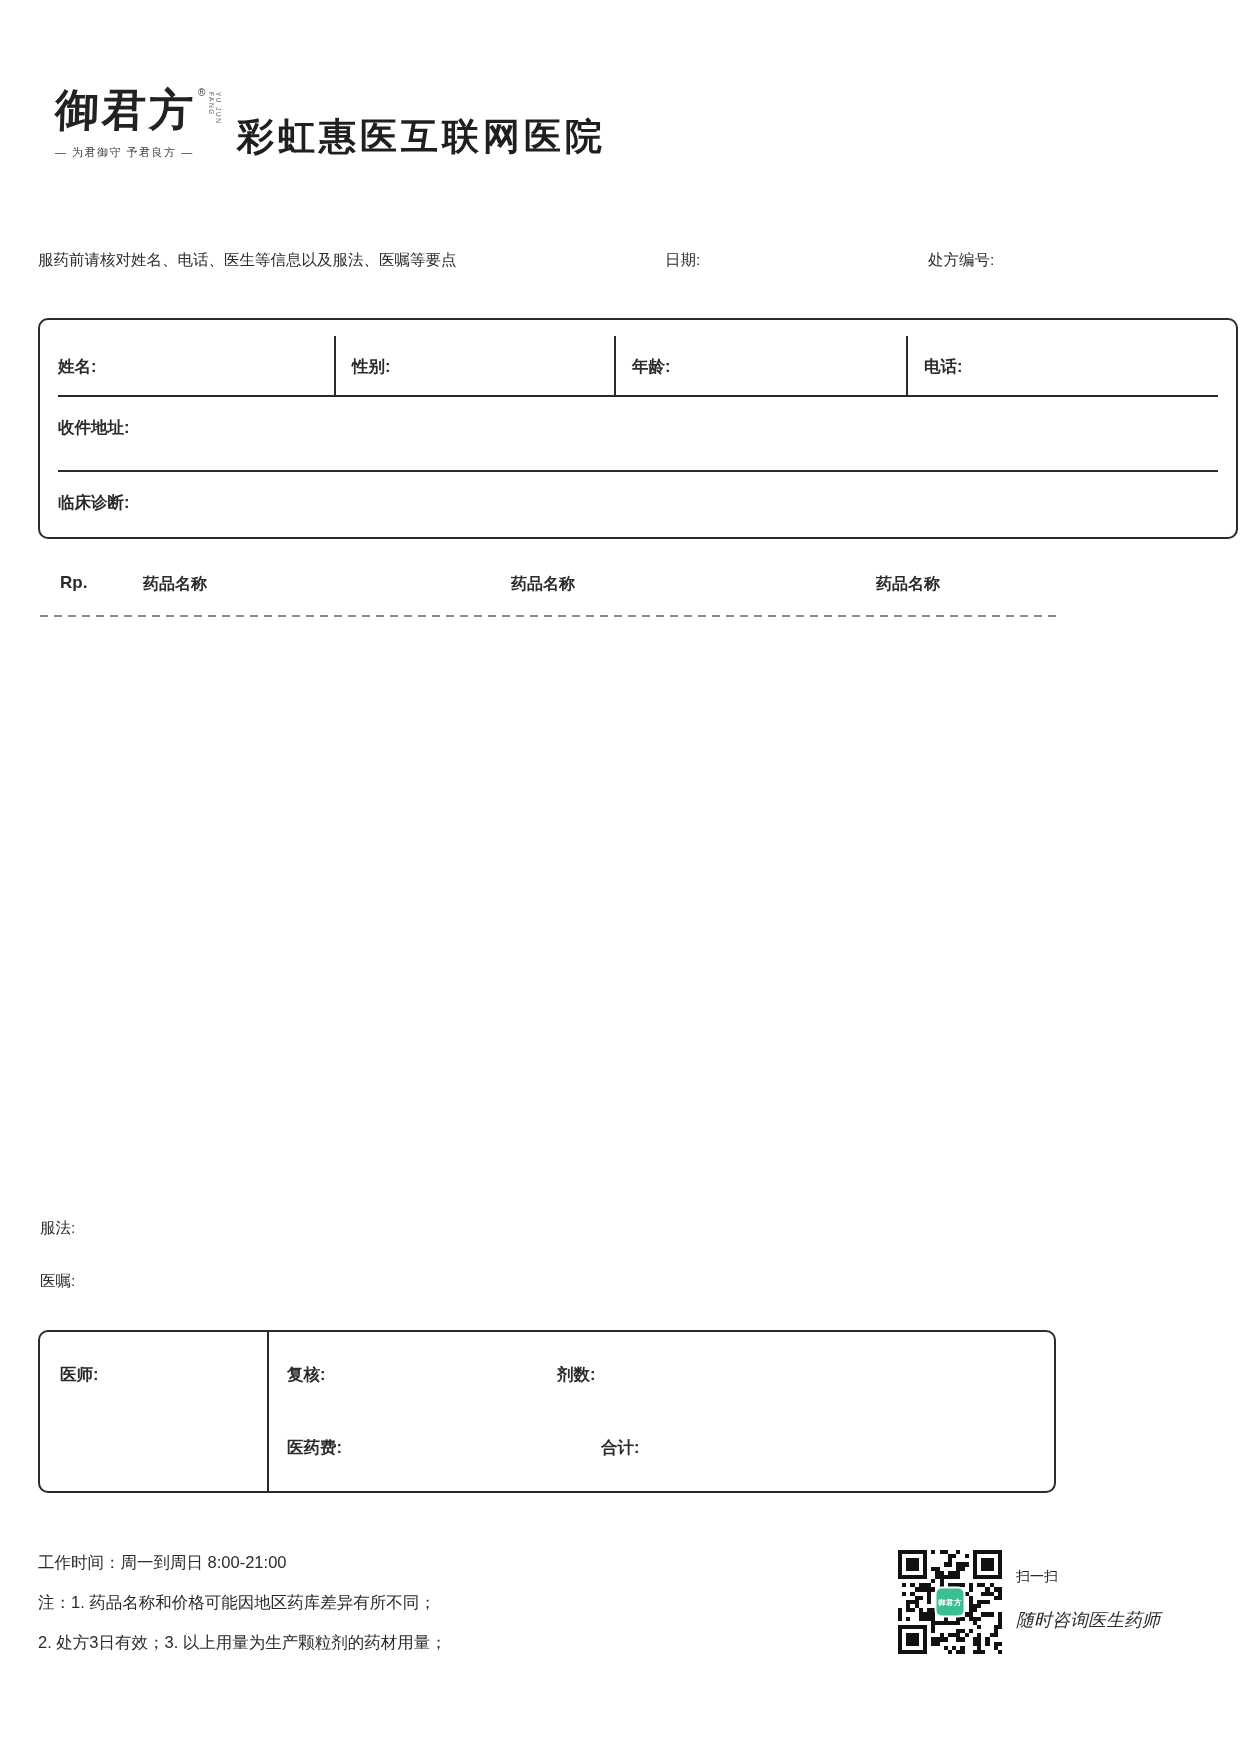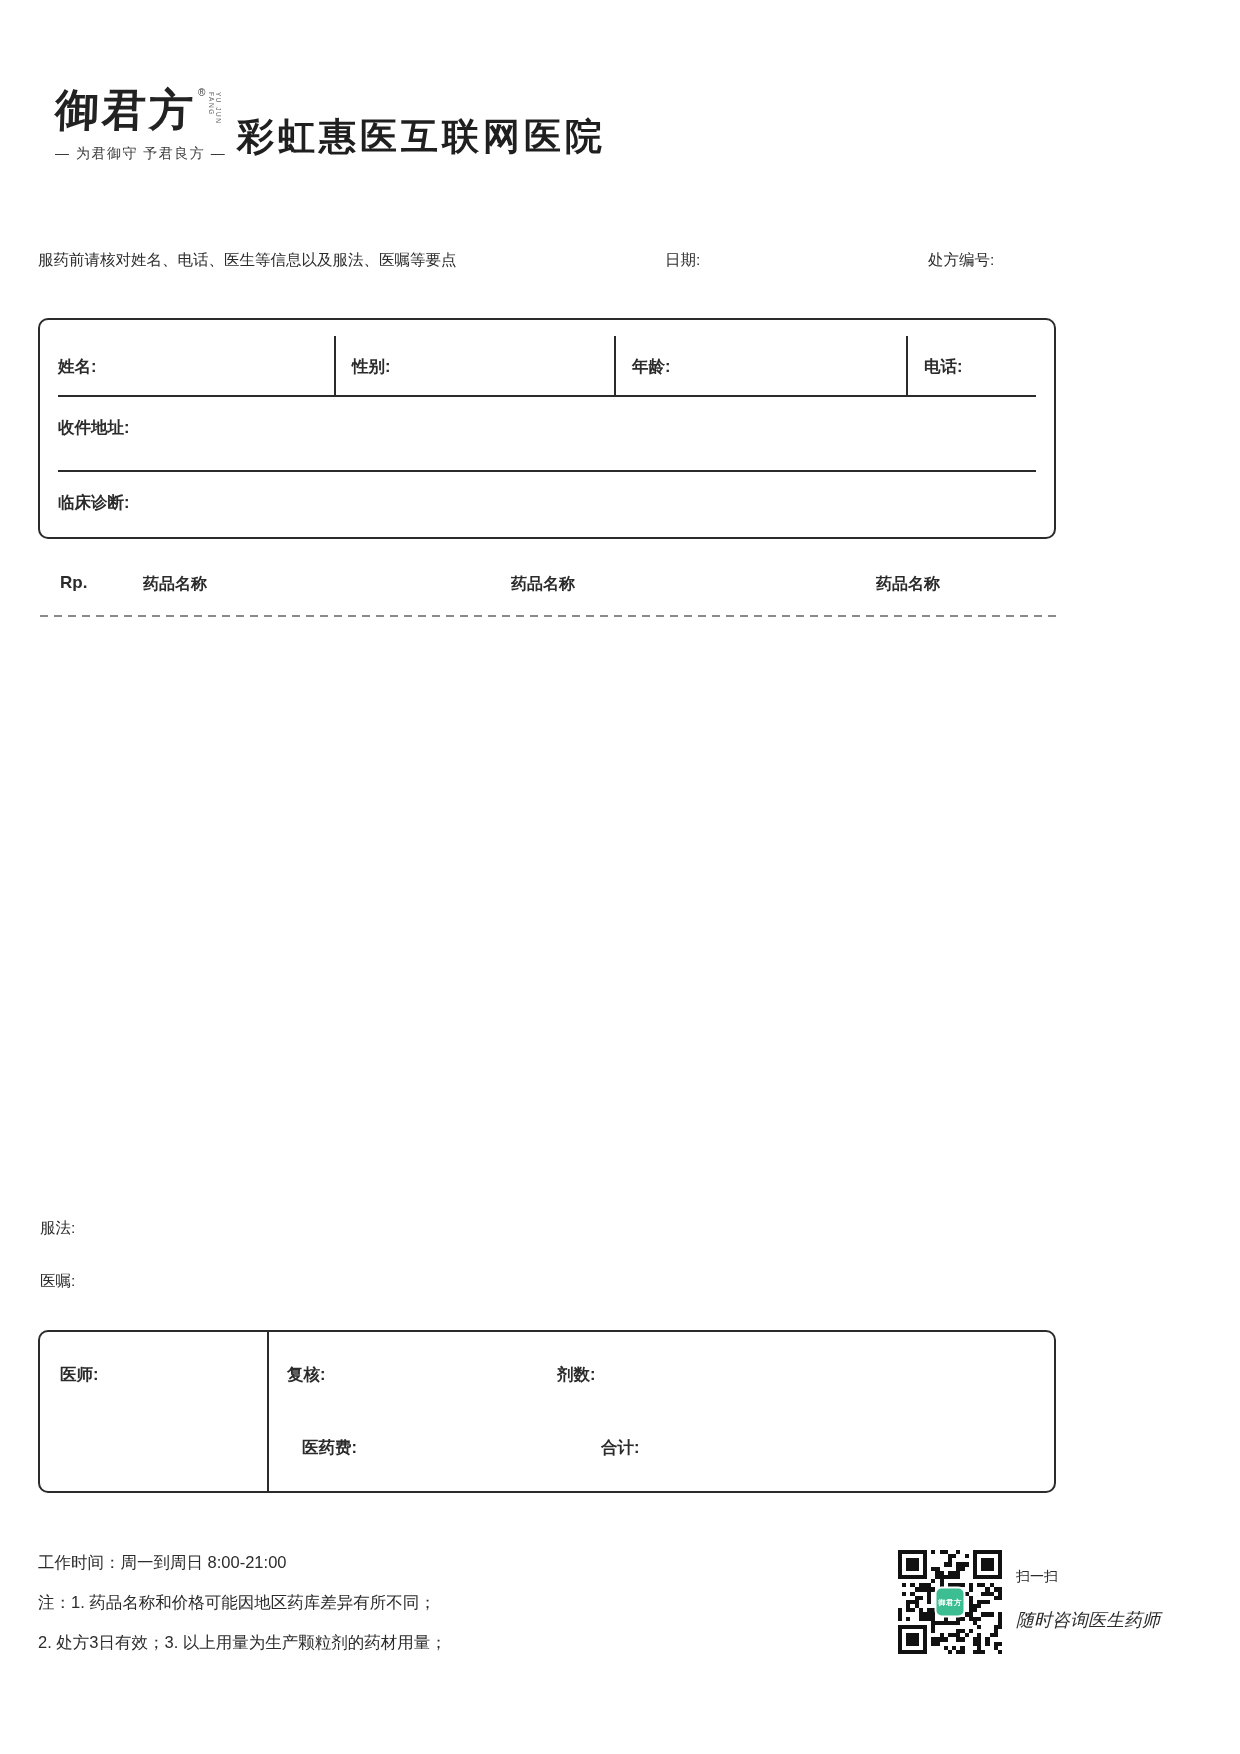--- a/index.html
+++ b/index.html
@@ -16,21 +16,21 @@
     font-family:"DejaVu Serif","Liberation Serif",serif;
     font-weight:700; font-size:44px; line-height:1; letter-spacing:3px; color:#222;
     transform:skewX(-2deg);
   }
   .logo-reg { font-size:10px; color:#333; margin-left:2px; line-height:1; }
   .logo-vert {
     writing-mode:vertical-rl; font-size:6.5px; letter-spacing:1.5px; color:#666;
     height:44px; margin-left:3px; margin-top:4px;
   }
   .logo-tagline {
-    margin-top:9px; font-size:14px; letter-spacing:1.5px; color:#3a3a3a; white-space:nowrap;
+    margin-top:9px; font-size:11px; letter-spacing:1.5px; color:#3a3a3a; white-space:nowrap;
   }
   .hospital-name {
     font-size:37px; font-weight:900; letter-spacing:4px; color:#1f1f1f; white-space:nowrap;
   }
 
   
   .notice-hint, .notice-label { font-size:15.5px; font-weight:500; color:#2b2b2b; white-space:nowrap; }
 
   
   .round-box {
@@ -75,21 +75,21 @@
     <span class="logo-vert">YU JUN FANG</span>
   </div>
   <div class="logo-tagline">— 为君御守  予君良方 —</div>
 </div>
 <div class="abs hospital-name" style="left:237px;top:112px;">彩虹惠医互联网医院</div>
 
 <div class="abs notice-hint" style="left:38px;top:250px;">服药前请核对姓名、电话、医生等信息以及服法、医嘱等要点</div>
 <div class="abs notice-label" style="left:665px;top:250px;">日期:</div>
 <div class="abs notice-label" style="left:928px;top:250px;">处方编号:</div>
 
-<div class="abs round-box" style="left:38px;top:318px;width:1018px;height:221px;">
+<div class="abs round-box" style="left:38px;top:318px;width:1200px;height:221px;">
   <span class="pcell-label" style="left:18px;top:36px;">姓名:</span>
   <span class="pcell-label" style="left:312px;top:36px;">性别:</span>
   <span class="pcell-label" style="left:592px;top:36px;">年龄:</span>
   <span class="pcell-label" style="left:884px;top:36px;">电话:</span>
 
   <div class="vdiv" style="left:294px;top:16px;height:59px;"></div>
   <div class="vdiv" style="left:574px;top:16px;height:59px;"></div>
   <div class="vdiv" style="left:866px;top:16px;height:59px;"></div>
 
   <div class="hline" style="top:75px;"></div>
@@ -107,21 +107,21 @@
 <div class="abs" style="left:40px;top:620px;width:1016px;height:590px;"></div>
 
 <div class="abs usage-label" style="left:40px;top:1218px;">服法:</div>
 <div class="abs usage-label" style="left:40px;top:1271px;">医嘱:</div>
 
 <div class="abs round-box" style="left:38px;top:1330px;width:1018px;height:163px;">
   <div class="vdiv" style="left:227px;top:0;height:159px;"></div>
   <span class="slabel" style="left:20px;top:32px;">医师:</span>
   <span class="slabel" style="left:247px;top:32px;">复核:</span>
   <span class="slabel" style="left:517px;top:32px;text-align:right;">剂数:</span>
-  <span class="slabel" style="left:262px;top:105px;text-align:center;">医药费:</span>
+  <span class="slabel" style="left:247px;top:105px;text-align:center;">医药费:</span>
   <span class="slabel" style="left:517px;top:105px;margin-left:44px;">合计:</span>
 </div>
 
 <div class="abs foot-line" style="left:38px;top:1552px;">工作时间：周一到周日 8:00-21:00</div>
 <div class="abs foot-line" style="left:38px;top:1592px;">注：1. 药品名称和价格可能因地区药库差异有所不同；</div>
 <div class="abs foot-line" style="left:38px;top:1632px;">2. 处方3日有效；3. 以上用量为生产颗粒剂的药材用量；</div>
 
 <div class="abs qr-wrap" style="left:898px;top:1550px;">
   <svg id="qr-svg" width="104" height="104" viewBox="0 0 25 25" shape-rendering="crispEdges">
       <rect x="8" y="0" width="1" height="1" fill="#111"></rect>

